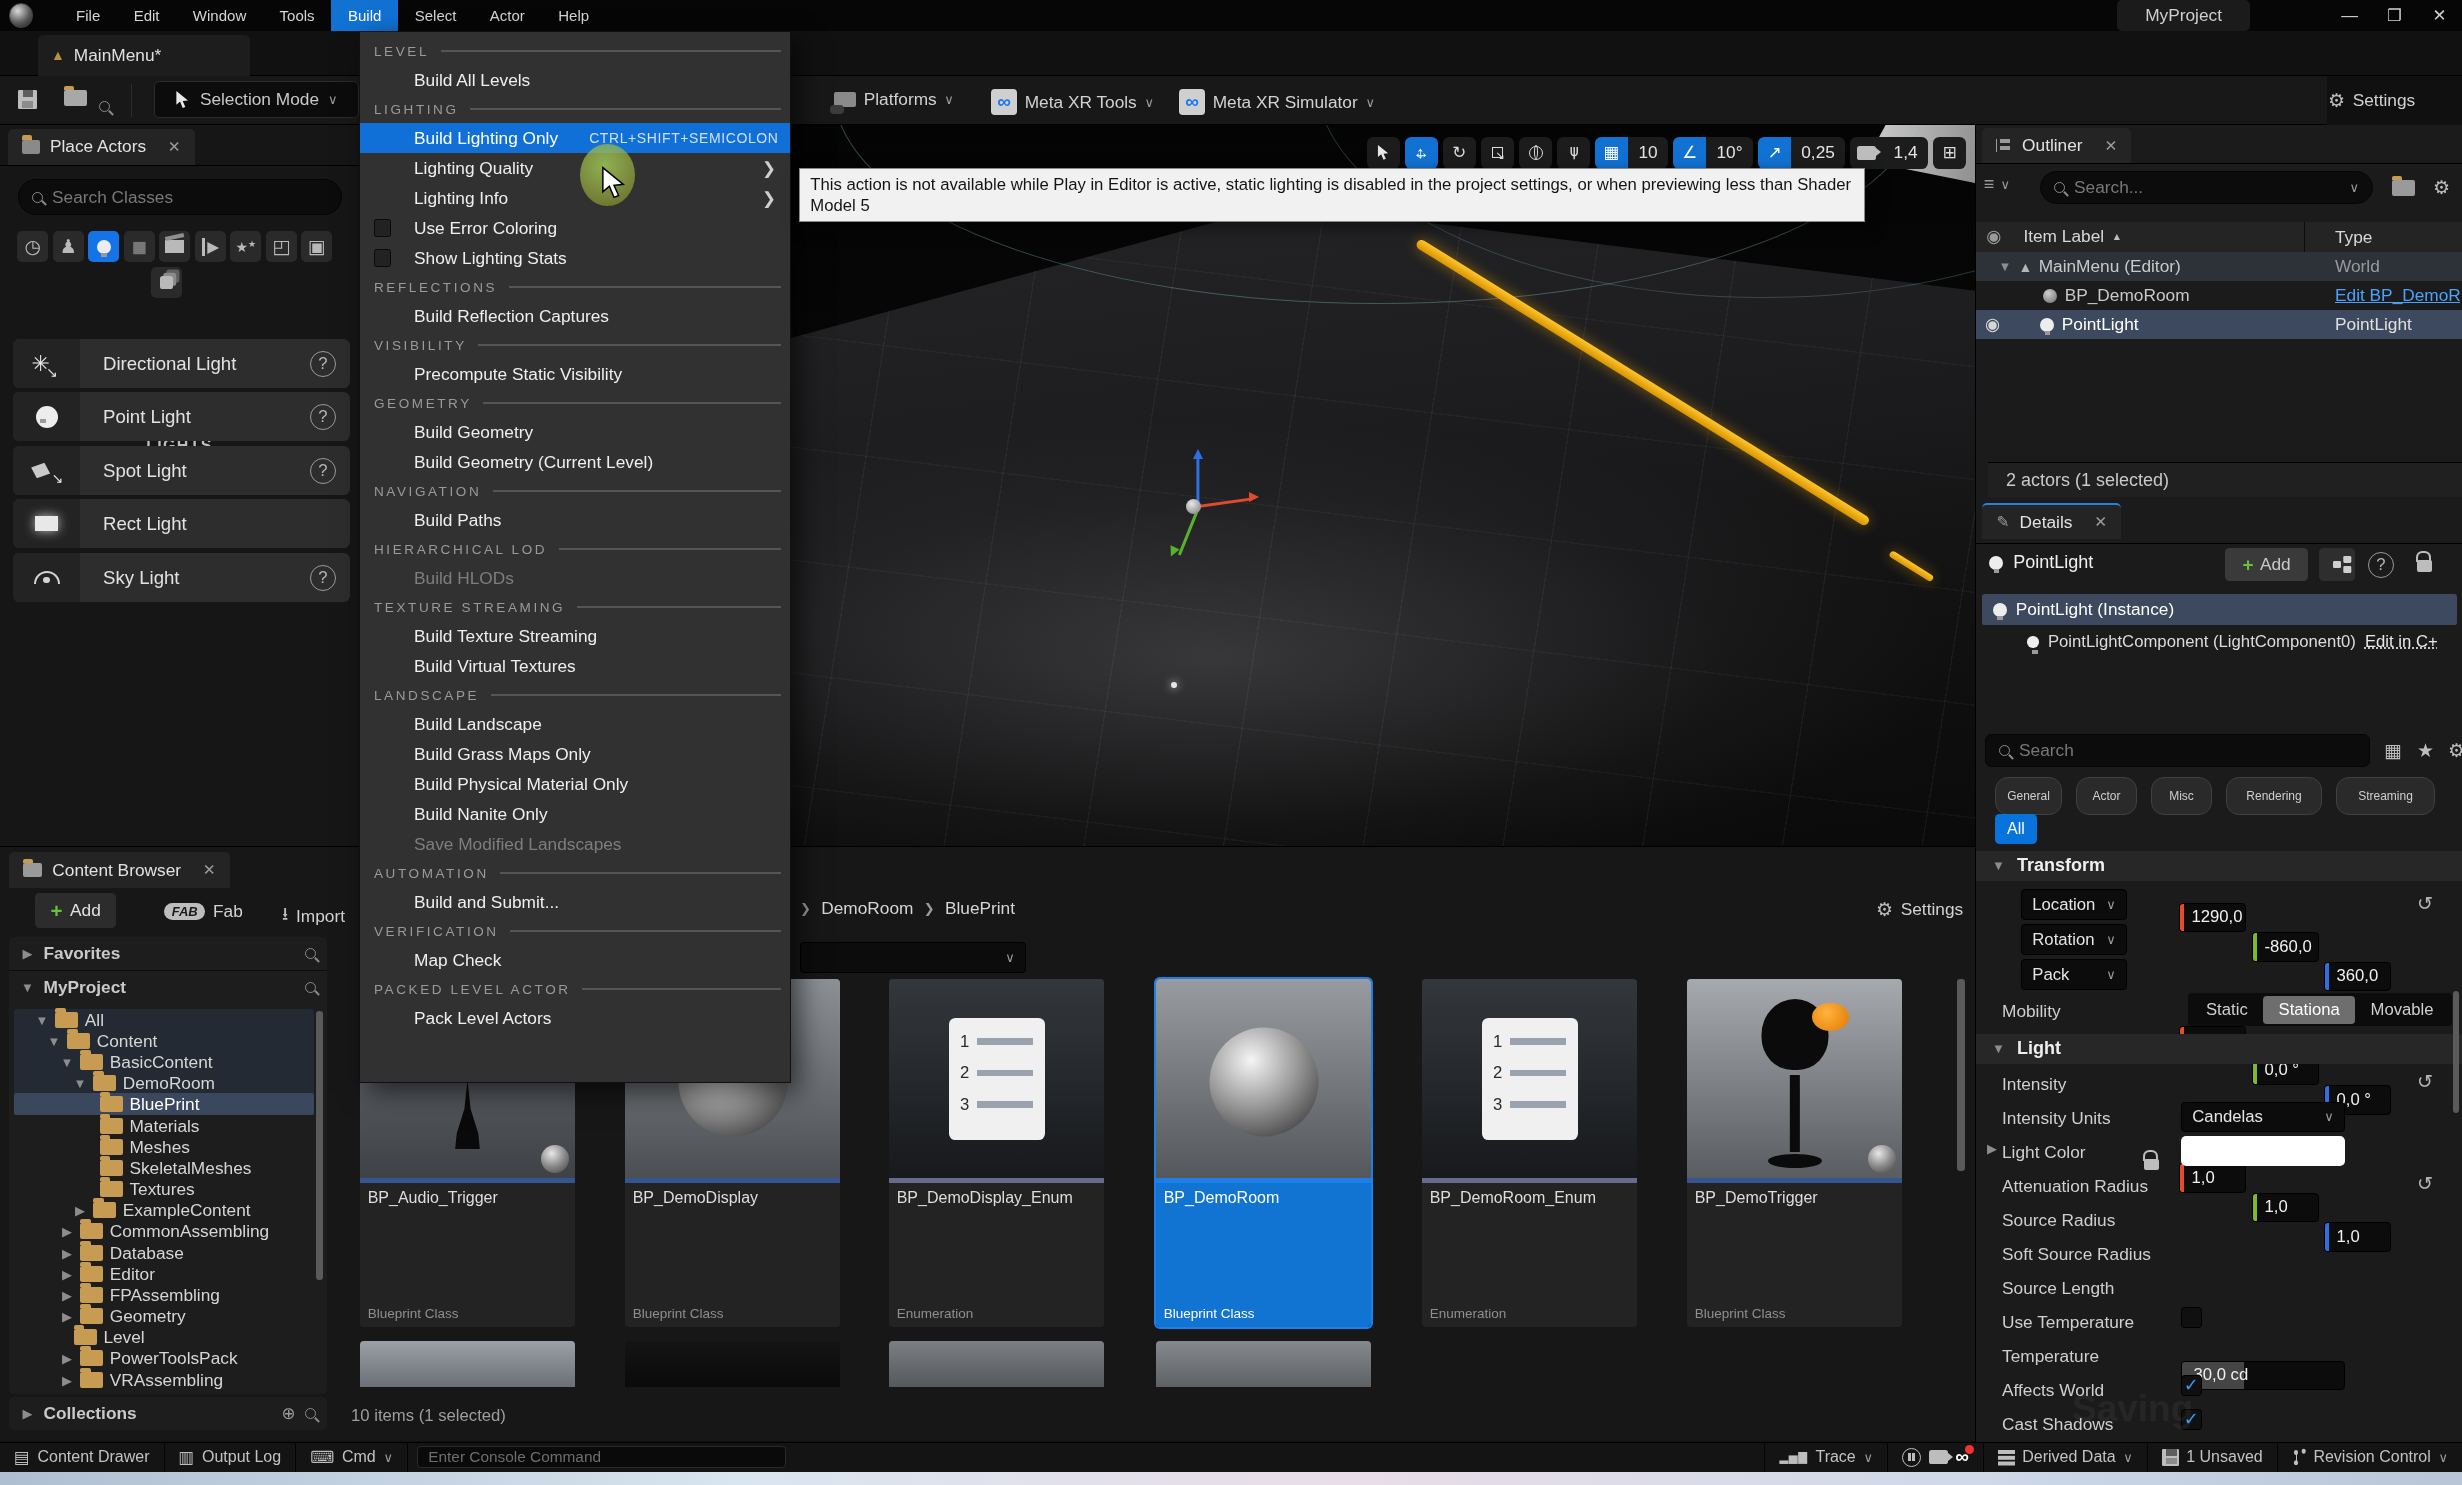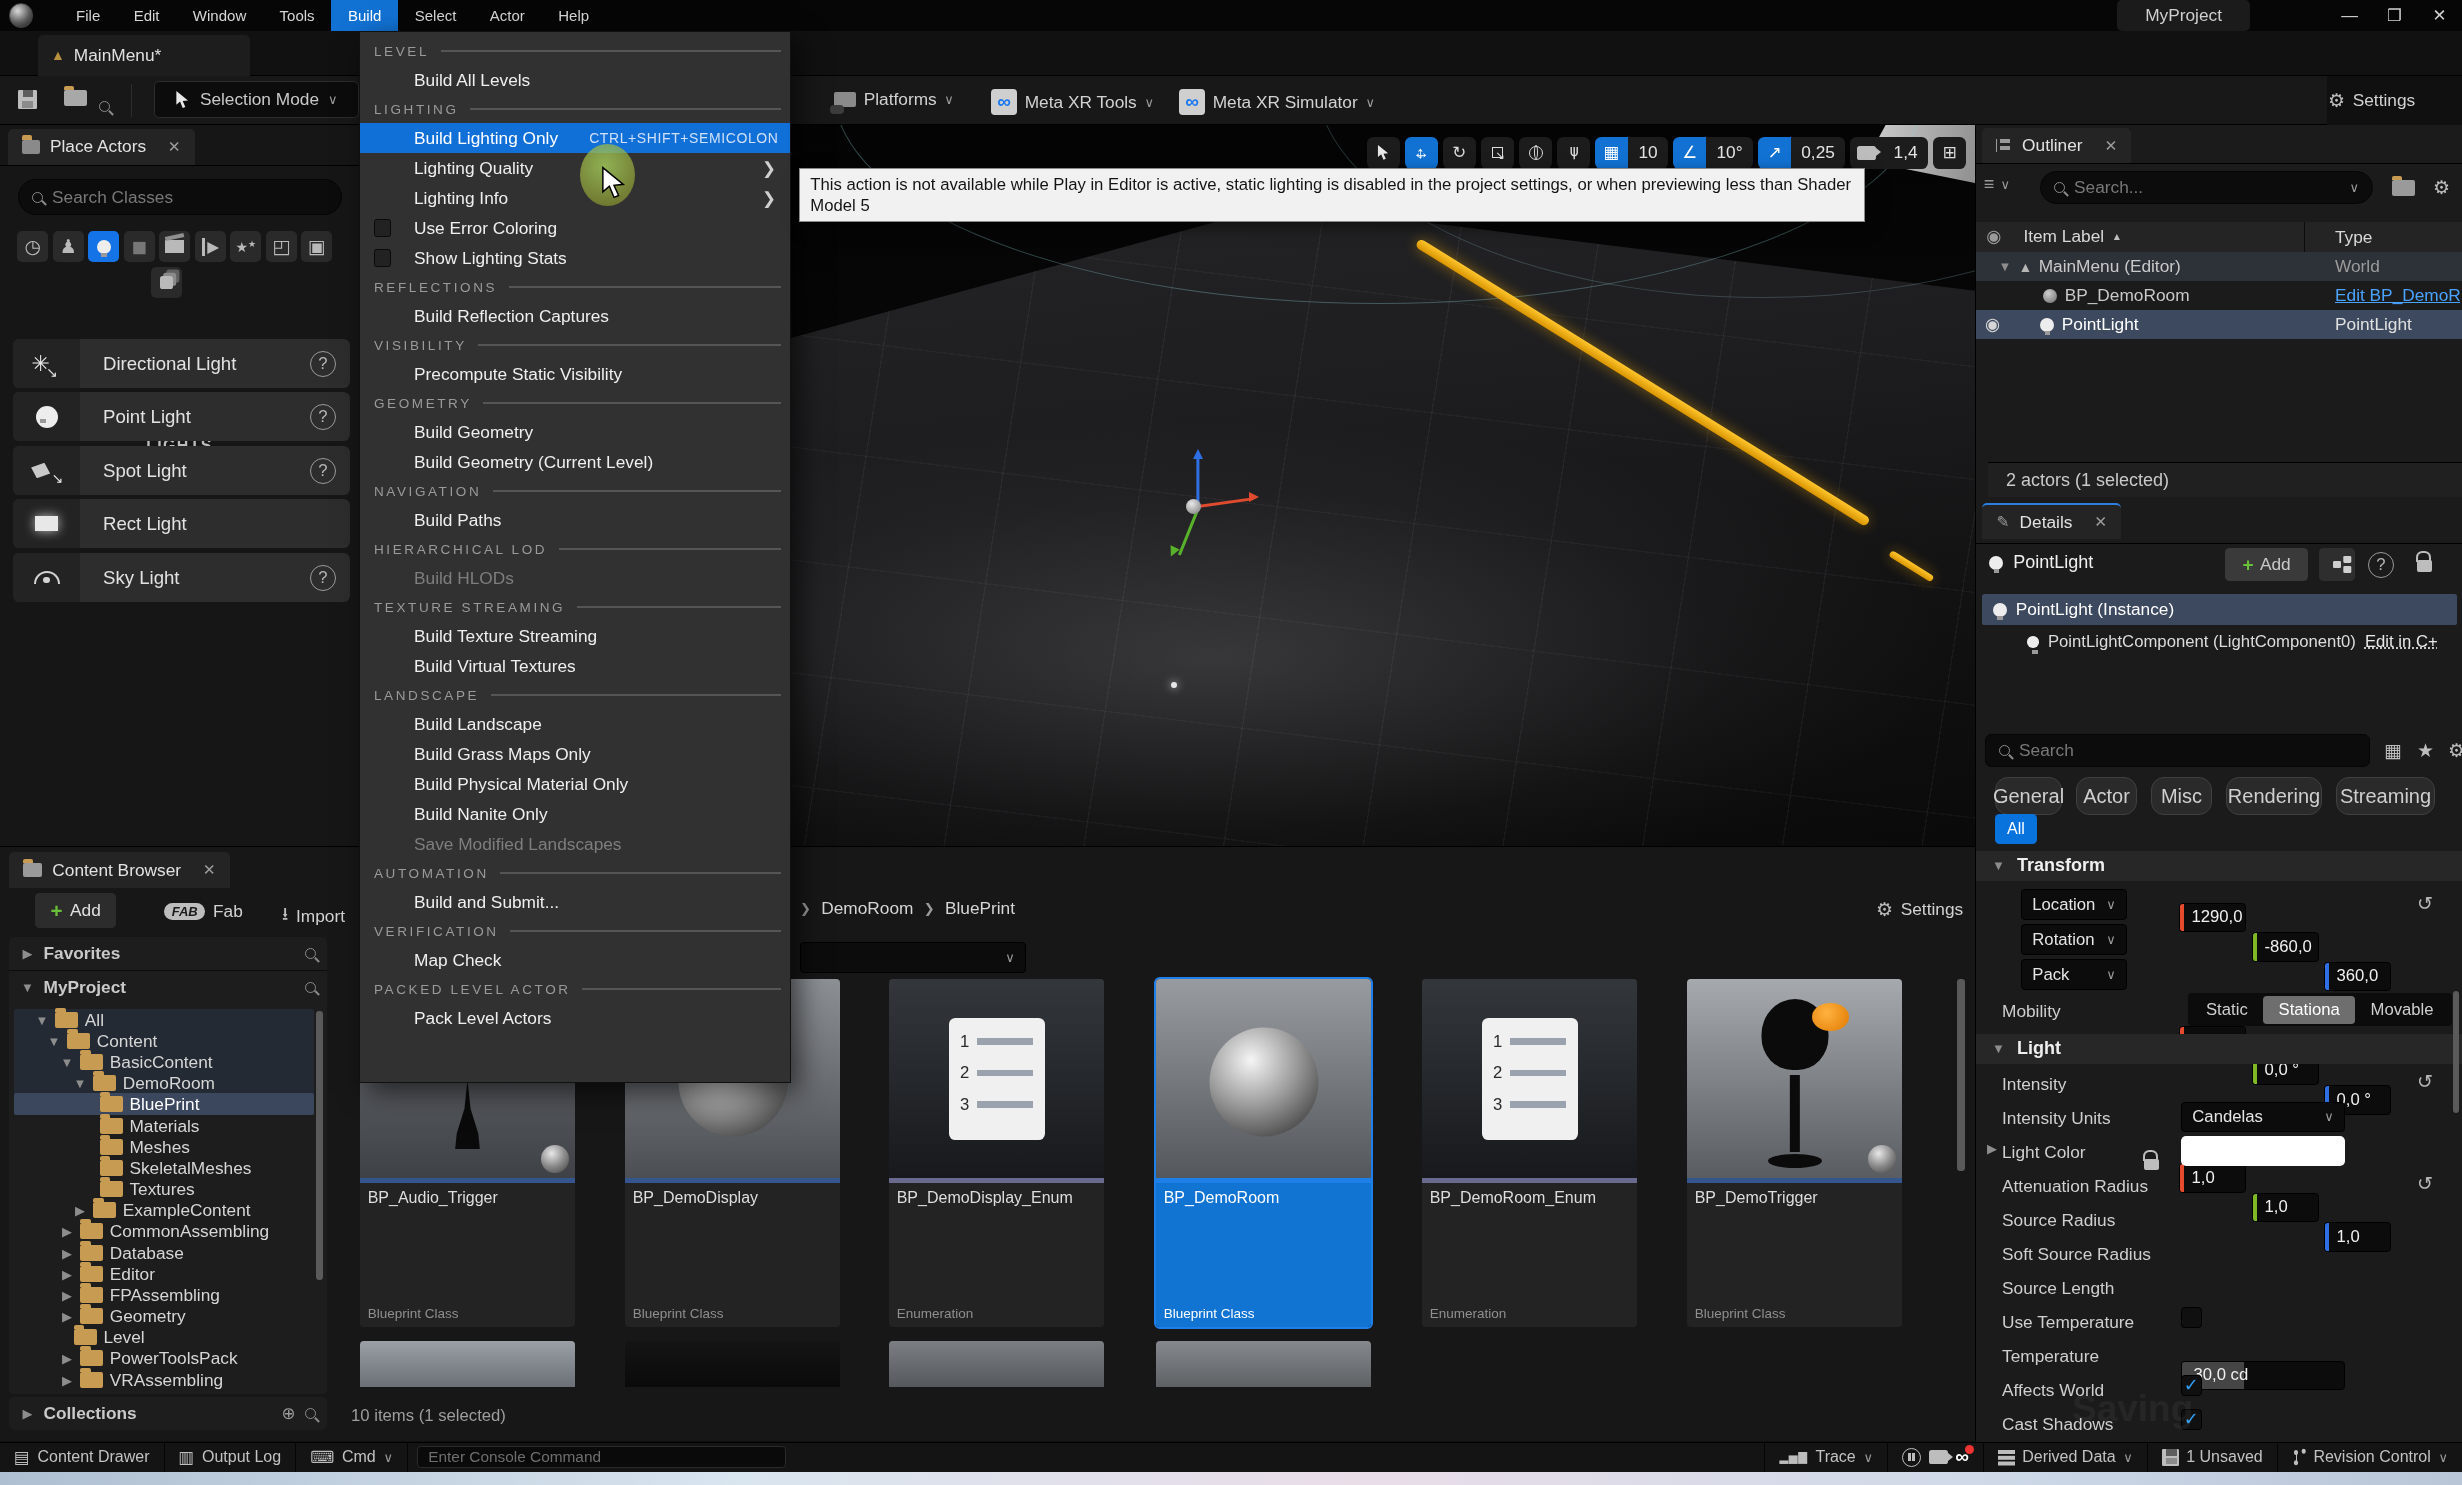--- a/index.html
+++ b/index.html
@@ -77,21 +77,21 @@
   
   .tooltip{left:799px;top:168px;width:1066px;height:54px;background:#f1f1f1;border:0.6px solid #8a8a8a;box-shadow:3.8px 5.1px 14px rgba(0,0,0,.55);z-index:60;color:#141414;font-size:16.7px;padding:5.1px 10.3px;line-height:21px}
   
   .cursorblob{left:580px;top:144px;width:55px;height:62px;border-radius:50%;background:radial-gradient(circle at 45% 35%,rgba(160,200,90,.85),rgba(150,150,30,.55));z-index:68}
   .cursor{left:601px;top:165px;z-index:70}
   
   .colhead{background:#242424;color:#d8d8d8;font-size:17.3px}
   .orow{position:absolute;left:0;width:100%;height:29px;display:flex;align-items:center;font-size:17.3px}
   .orow .type{position:absolute;left:359px;color:#9a9a9a;overflow:hidden;white-space:nowrap;width:125px}
   .selrow{background:#3d495e}
-  .cat{height:38px;background:#2a2a2a;border:0.6px solid #404040;border-radius:13px;display:flex;align-items:center;justify-content:center;color:#cfcfcf;font-size:20px}
+  .cat{height:38px;background:#2a2a2a;border:0.6px solid #404040;border-radius:13px;display:flex;align-items:center;justify-content:center;color:#cfcfcf;font-size:12px}
   .allpill{background:#0873dd;color:#fff;border-radius:4.5px;display:flex;align-items:center;justify-content:center;font-size:16px}
   .sect{background:#272727;display:flex;align-items:center;gap:11.5px;padding-left:15.4px;font-size:18px;color:#efefef;font-weight:bold}
   .dlabel{font-size:17.3px;color:#cfcfcf}
   .dropd{background:#0c0c0c;border:0.6px solid #000;border-radius:3.8px;display:flex;align-items:center;justify-content:space-between;padding:0 10.3px;font-size:16.7px;color:#e5e5e5}
   .nfield{background:#0c0c0c;border:0.6px solid #000;border-radius:3.8px;height:29.5px;display:flex;align-items:center;padding-left:11.5px;position:relative;overflow:hidden;font-size:16.7px;color:#f0f0f0}
   .nfield .axis{position:absolute;left:0;top:0;bottom:0;width:3.8px}
   .nfield .fill{position:absolute;left:0;top:0;bottom:0;background:#454545}
   .nfield span{position:relative}
   .cb2{width:20.5px;height:20.5px;border-radius:3.8px;background:#101010;border:0.6px solid #000;display:flex;align-items:center;justify-content:center}
   .cb2.on::after{content:"✓";color:#2f9df4;font-size:18px;font-weight:bold}

